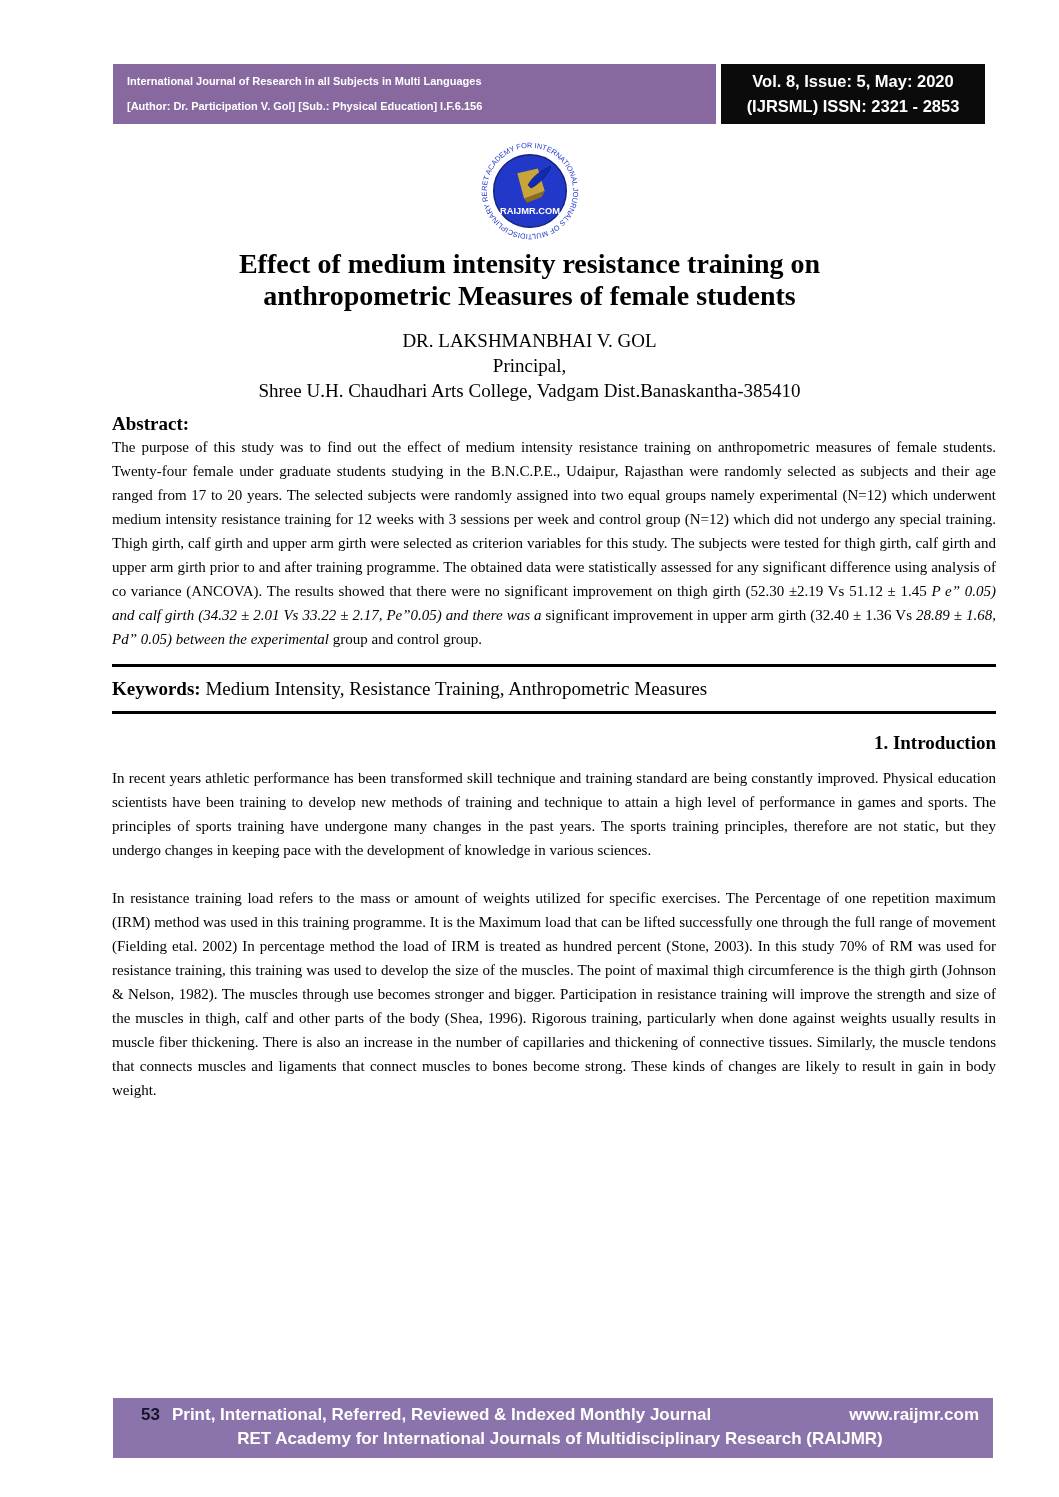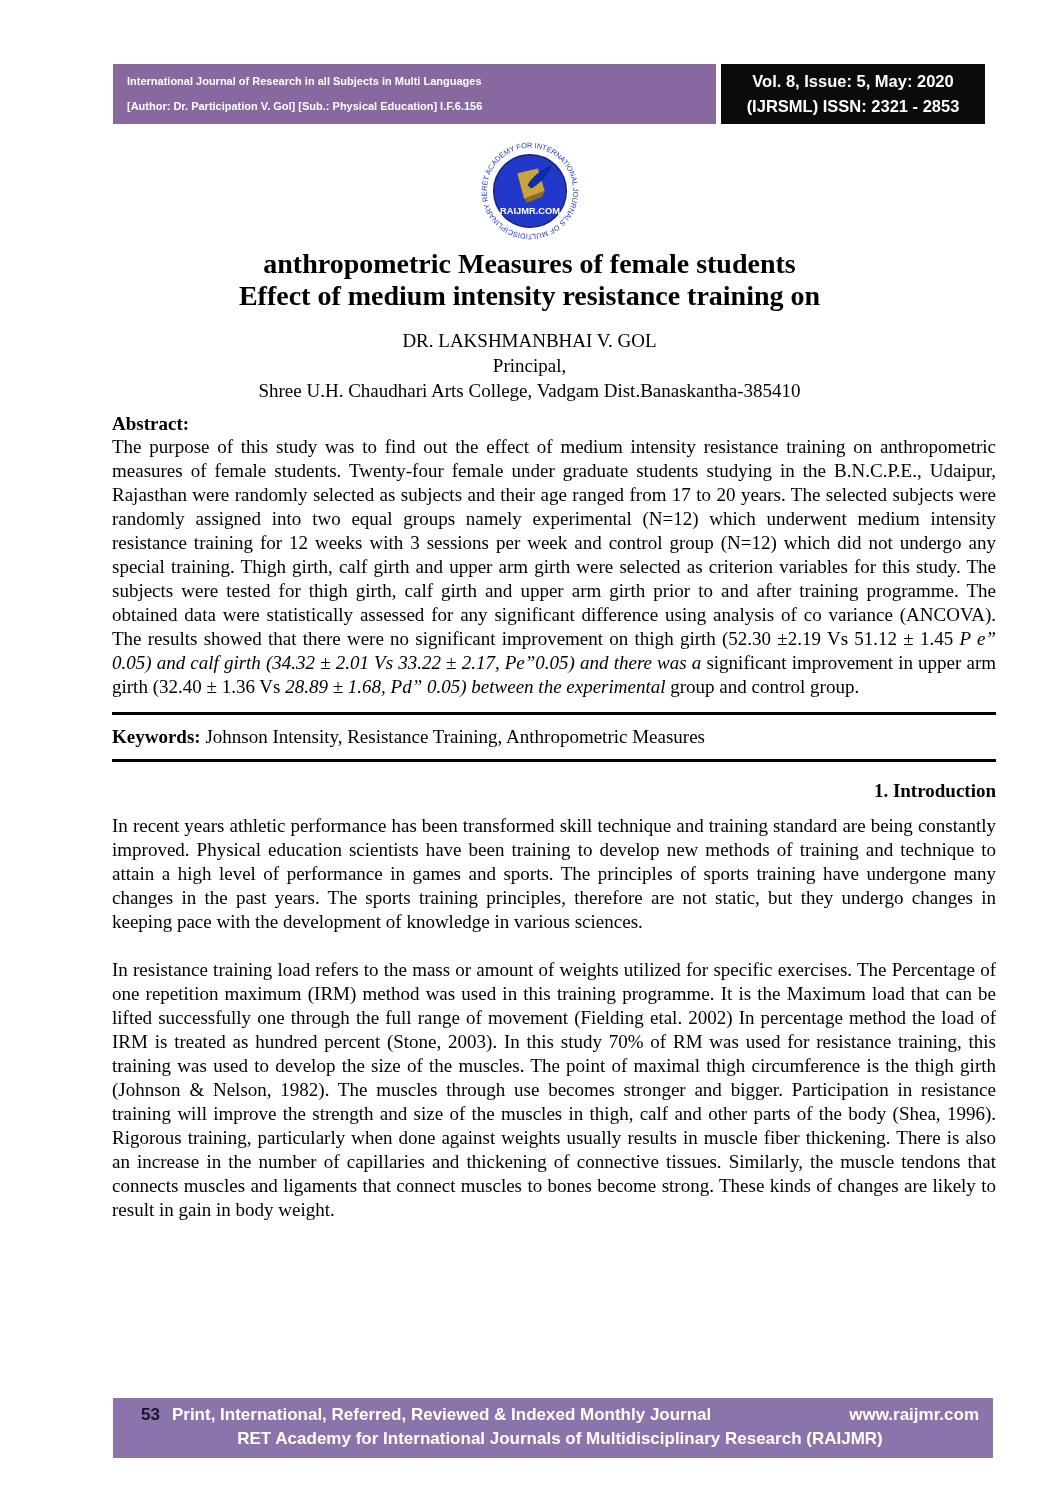--- a/index.html
+++ b/index.html
@@ -60,21 +60,21 @@
   }
 
   
   .content { margin: 0 63px 0 112px; }
   .section-heading {
     font-size: 19px;
     font-weight: bold;
     margin: 10px 0 0 0;
   }
   .body-text {
-    font-size: 19px;
+    font-size: 15px;
     line-height: 24px;
     text-align: justify;
     margin: 0;
   }
   .rule {
     border: none;
     border-top: 3px solid #000;
     margin: 13px 0 0 0;
   }
   .keywords-line {
@@ -131,38 +131,38 @@
     </text>
     <circle cx="52" cy="52" r="37" fill="#2238C8" stroke="#14247e" stroke-width="1.5"></circle>
     <path d="M39 34 L60 29 L67 52 L46 60 Z" fill="#C9A43A"></path>
     <path d="M46 60 L67 52 L64 58 L49 64 Z" fill="#8a6d1f"></path>
     <path d="M50 46 C55 36, 66 30, 73 27 C70 36, 61 45, 53 49 Z" fill="#0f2cb0" stroke="#0a1f80" stroke-width="0.8"></path>
     <text x="52" y="75" text-anchor="middle" font-size="9.5" font-weight="bold" fill="#ffffff" font-family="Liberation Sans, sans-serif">RAIJMR.COM</text>
   </svg>
 </div>
 
 <h1 class="paper-title">
+  <div>Effect of medium intensity resistance training on</div>
   <div>anthropometric Measures of female students</div>
-  <div>Effect of medium intensity resistance training on</div>
 </h1>
 
 <div class="author-block">
   <div>DR. LAKSHMANBHAI V. GOL</div>
   <div>Principal,</div>
   <div>Shree U.H. Chaudhari Arts College, Vadgam Dist.Banaskantha-385410</div>
 </div>
 
 <div class="content">
 
   <div class="section-heading">Abstract:</div>
   <p class="body-text"><span>The purpose of this study was to find out the effect of medium intensity resistance training on anthropometric measures of female students. Twenty-four female under graduate students studying in the B.N.C.P.E., Udaipur, Rajasthan were randomly selected as subjects and their age ranged from 17 to 20 years. The selected subjects were randomly assigned into two equal groups namely experimental (N=12) which underwent medium intensity resistance training for 12 weeks with 3 sessions per week and control group (N=12) which did not undergo any special training. Thigh girth, calf girth and upper arm girth were selected as criterion variables for this study. The subjects were tested for thigh girth, calf girth and upper arm girth prior to and after training programme. The obtained data were statistically assessed for any significant difference using analysis of co variance (ANCOVA). The results showed that there were no significant improvement on thigh girth (52.30 ±2.19 Vs 51.12 ± 1.45 </span><span style="font-style: italic;">P e” 0.05) and calf girth (34.32 ± 2.01 Vs 33.22 ± 2.17, Pe”0.05) and there was a </span><span>significant improvement in upper arm girth (32.40 ± 1.36 Vs </span><span style="font-style: italic;">28.89 ± 1.68, Pd” 0.05) between the experimental </span><span>group and control group.</span></p>
 
   <hr class="rule">
   <div class="keywords-line">
-    <span class="kw-label">Keywords:</span><span> Johnson Intensity, Resistance Training, Anthropometric Measures</span>
+    <span class="kw-label">Keywords:</span><span> Medium Intensity, Resistance Training, Anthropometric Measures</span>
   </div>
   <hr class="rule" style="margin-top:0;">
 
   <div class="section-heading intro-heading">1. Introduction</div>
   <div class="body-text intro-body">
     <p class="para body-text">In recent years athletic performance has been transformed skill technique and training standard are being constantly improved. Physical education scientists have been training to develop new methods of training and technique to attain a high level of performance in games and sports. The principles of sports training have undergone many changes in the past years. The sports training principles, therefore are not static, but they undergo changes in keeping pace with the development of knowledge in various sciences.</p>
     <p class="para body-text">In resistance training load refers to the mass or amount of weights utilized for specific exercises. The Percentage of one repetition maximum (IRM) method was used in this training programme. It is the Maximum load that can be lifted successfully one through the full range of movement (Fielding etal. 2002) In percentage method the load of IRM is treated as hundred percent (Stone, 2003). In this study 70% of RM was used for resistance training, this training was used to develop the size of the muscles. The point of maximal thigh circumference is the thigh girth (Johnson &amp; Nelson, 1982). The muscles through use becomes stronger and bigger. Participation in resistance training will improve the strength and size of the muscles in thigh, calf and other parts of the body (Shea, 1996). Rigorous training, particularly when done against weights usually results in muscle fiber thickening. There is also an increase in the number of capillaries and thickening of connective tissues. Similarly, the muscle tendons that connects muscles and ligaments that connect muscles to bones become strong. These kinds of changes are likely to result in gain in body weight.</p>
   </div>
 
 </div>

